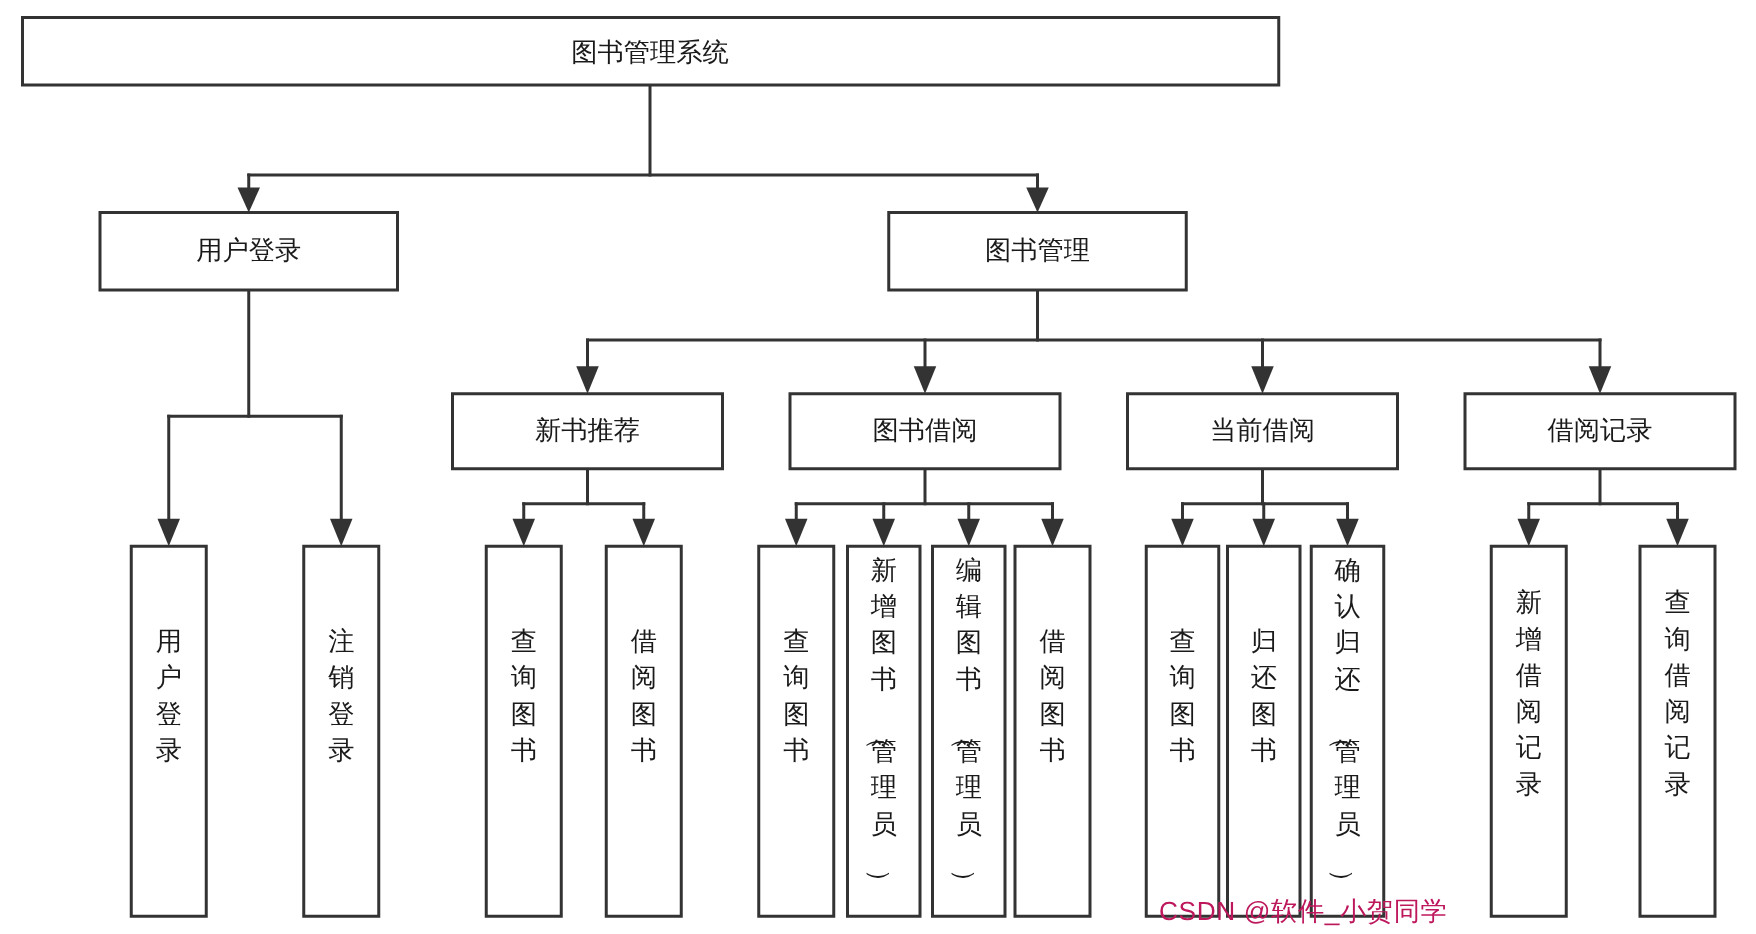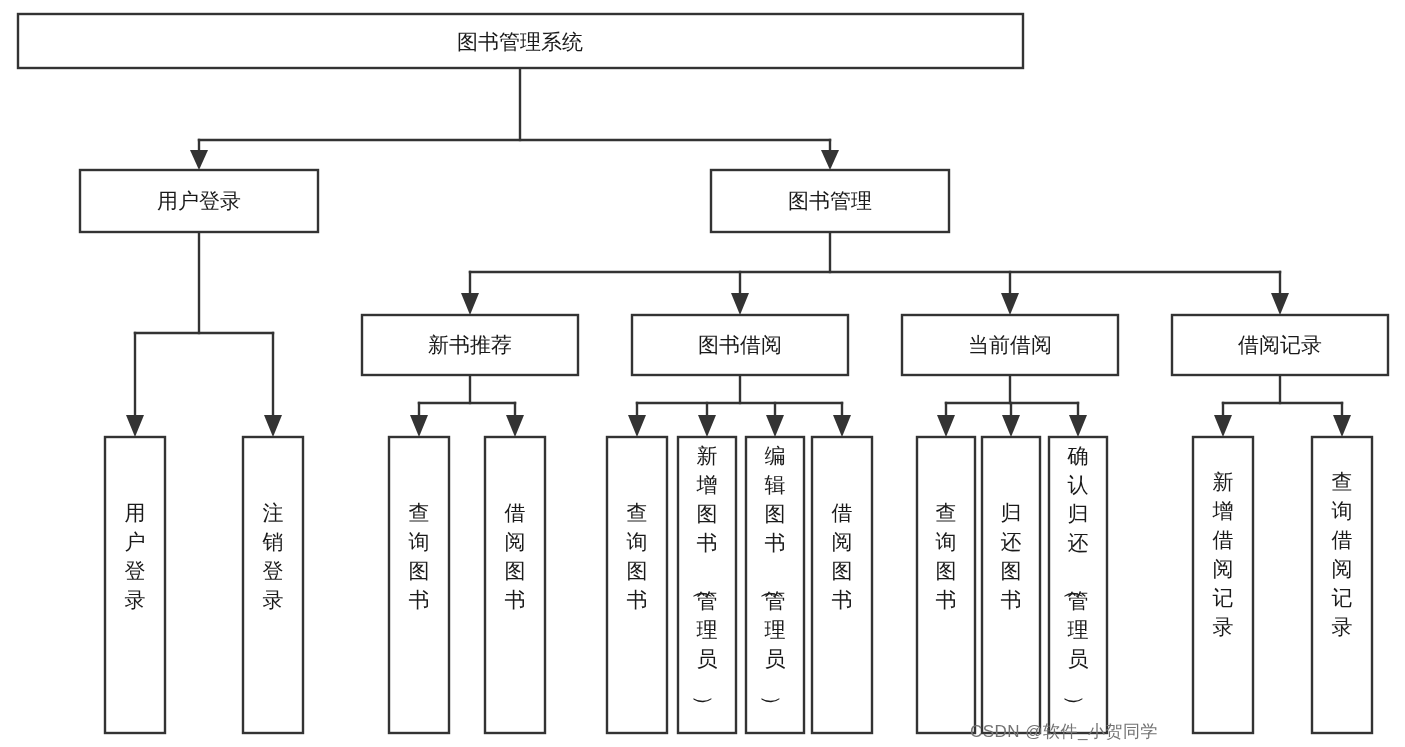--- a/index.html
+++ b/index.html
@@ -52,22 +52,22 @@
     font-family: "Liberation Sans", "DejaVu Sans", sans-serif;
     font-size: 21px;
     fill: #1a1a1a;
     text-anchor: middle;
   }
   .watermark-text {
     position: absolute;
     right: 8px;
     bottom: 4px;
     font-family: "Liberation Sans", "DejaVu Sans", sans-serif;
-    font-size: 17px;
-    color: #737373;
+    font-size: 21px;
+    color: #be185d;
     letter-spacing: 0.5px;
     white-space: nowrap;
     user-select: none;
   }
 </style>
 </head>
 <body>
 
 <div id="diagram-root">
 

